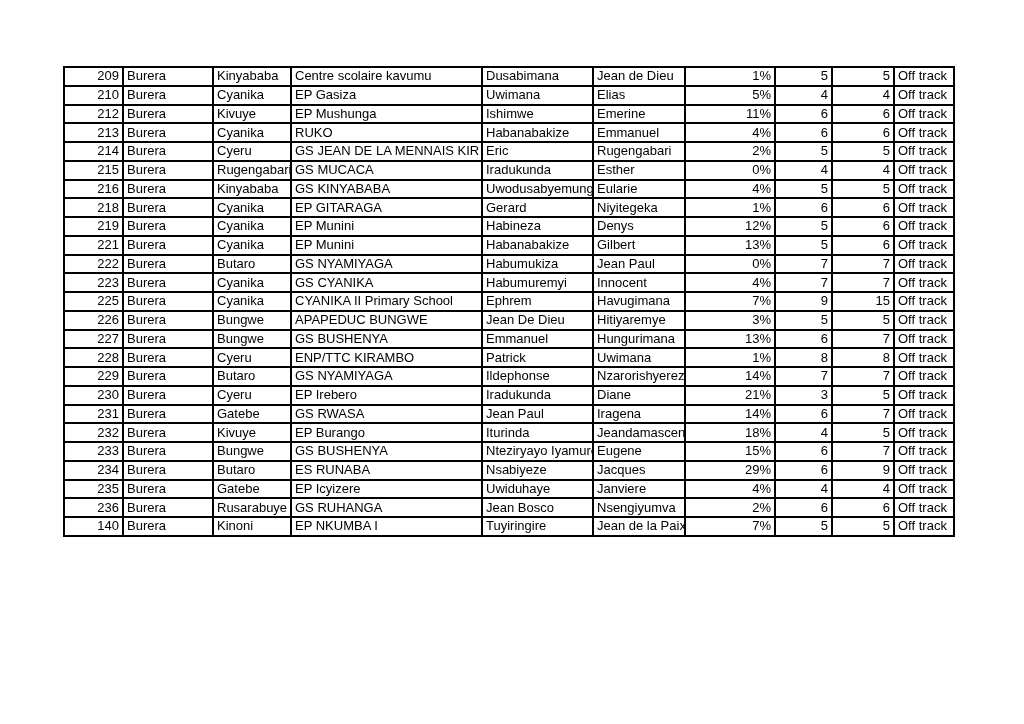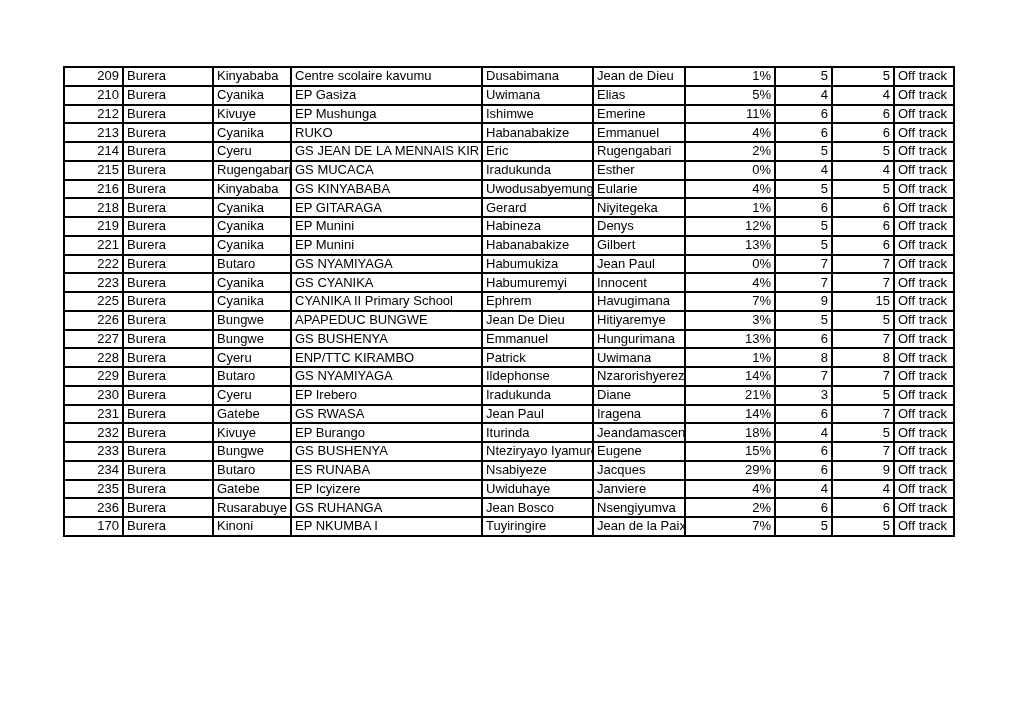--- a/index.html
+++ b/index.html
@@ -352,21 +352,21 @@
           <td class="a-l">Rusarabuye</td>
           <td class="a-l">GS RUHANGA</td>
           <td class="a-l">Jean Bosco</td>
           <td class="a-l">Nsengiyumva</td>
           <td class="a-r">2%</td>
           <td class="a-r">6</td>
           <td class="a-r">6</td>
           <td class="a-l">Off track</td>
         </tr>
         <tr>
-          <td class="a-r">170</td>
+          <td class="a-r">140</td>
           <td class="a-l">Burera</td>
           <td class="a-l">Kinoni</td>
           <td class="a-l">EP NKUMBA I</td>
           <td class="a-l">Tuyiringire</td>
           <td class="a-l">Jean de la Paix</td>
           <td class="a-r">7%</td>
           <td class="a-r">5</td>
           <td class="a-r">5</td>
           <td class="a-l">Off track</td>
         </tr>

